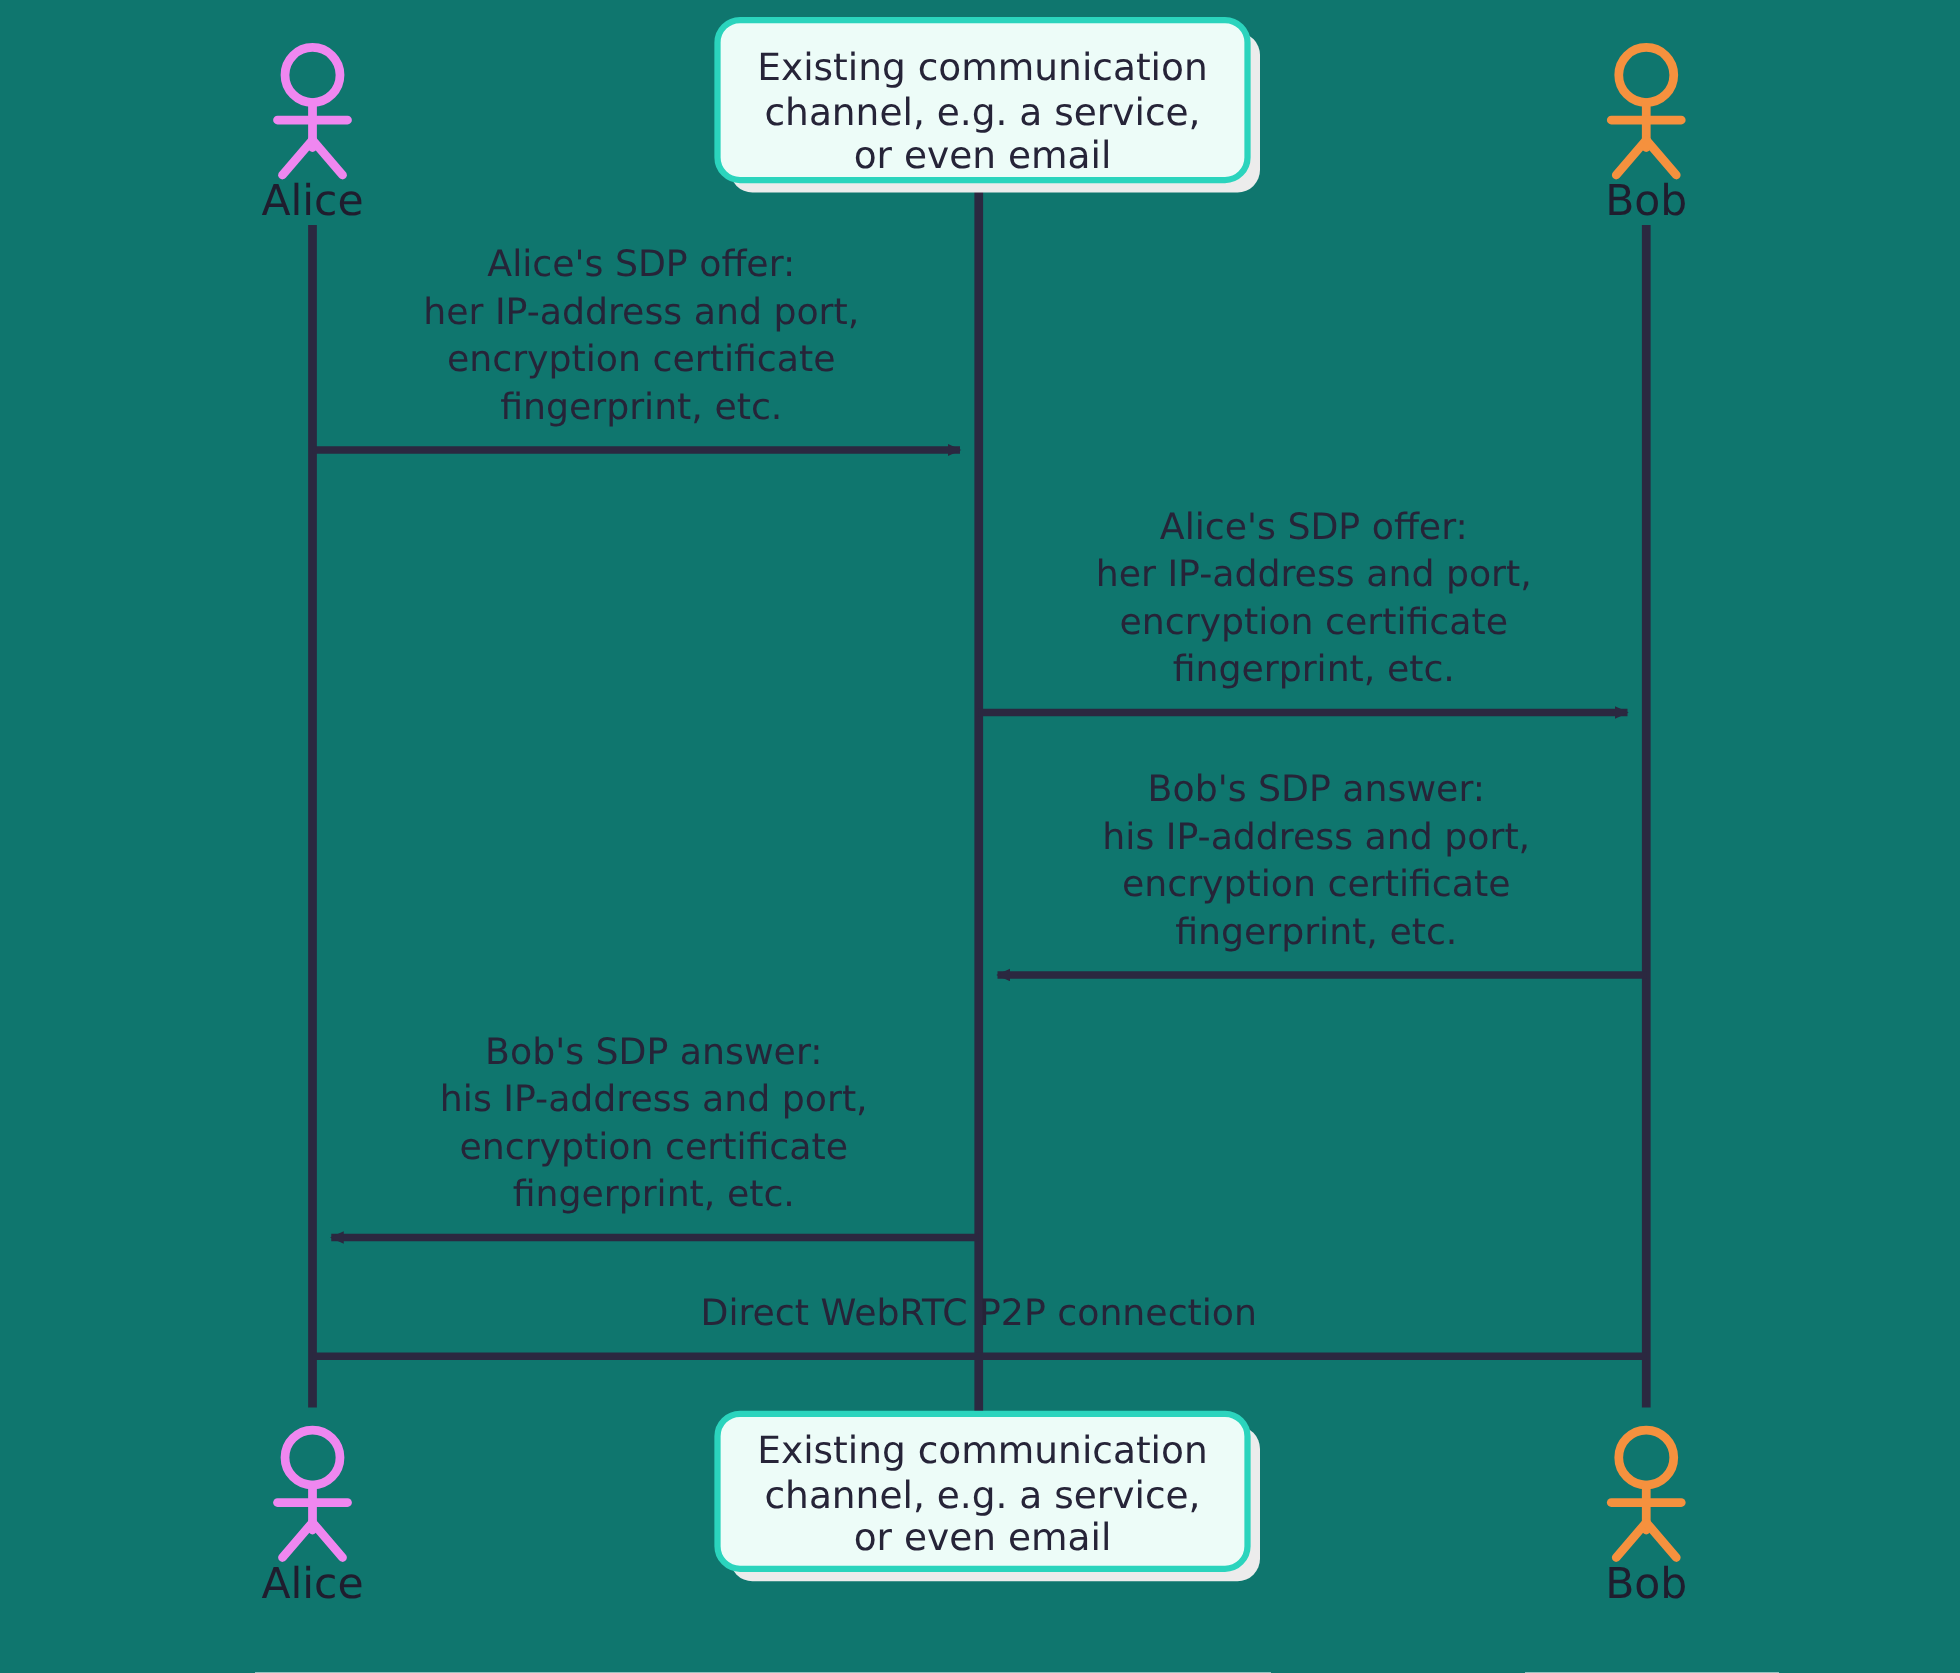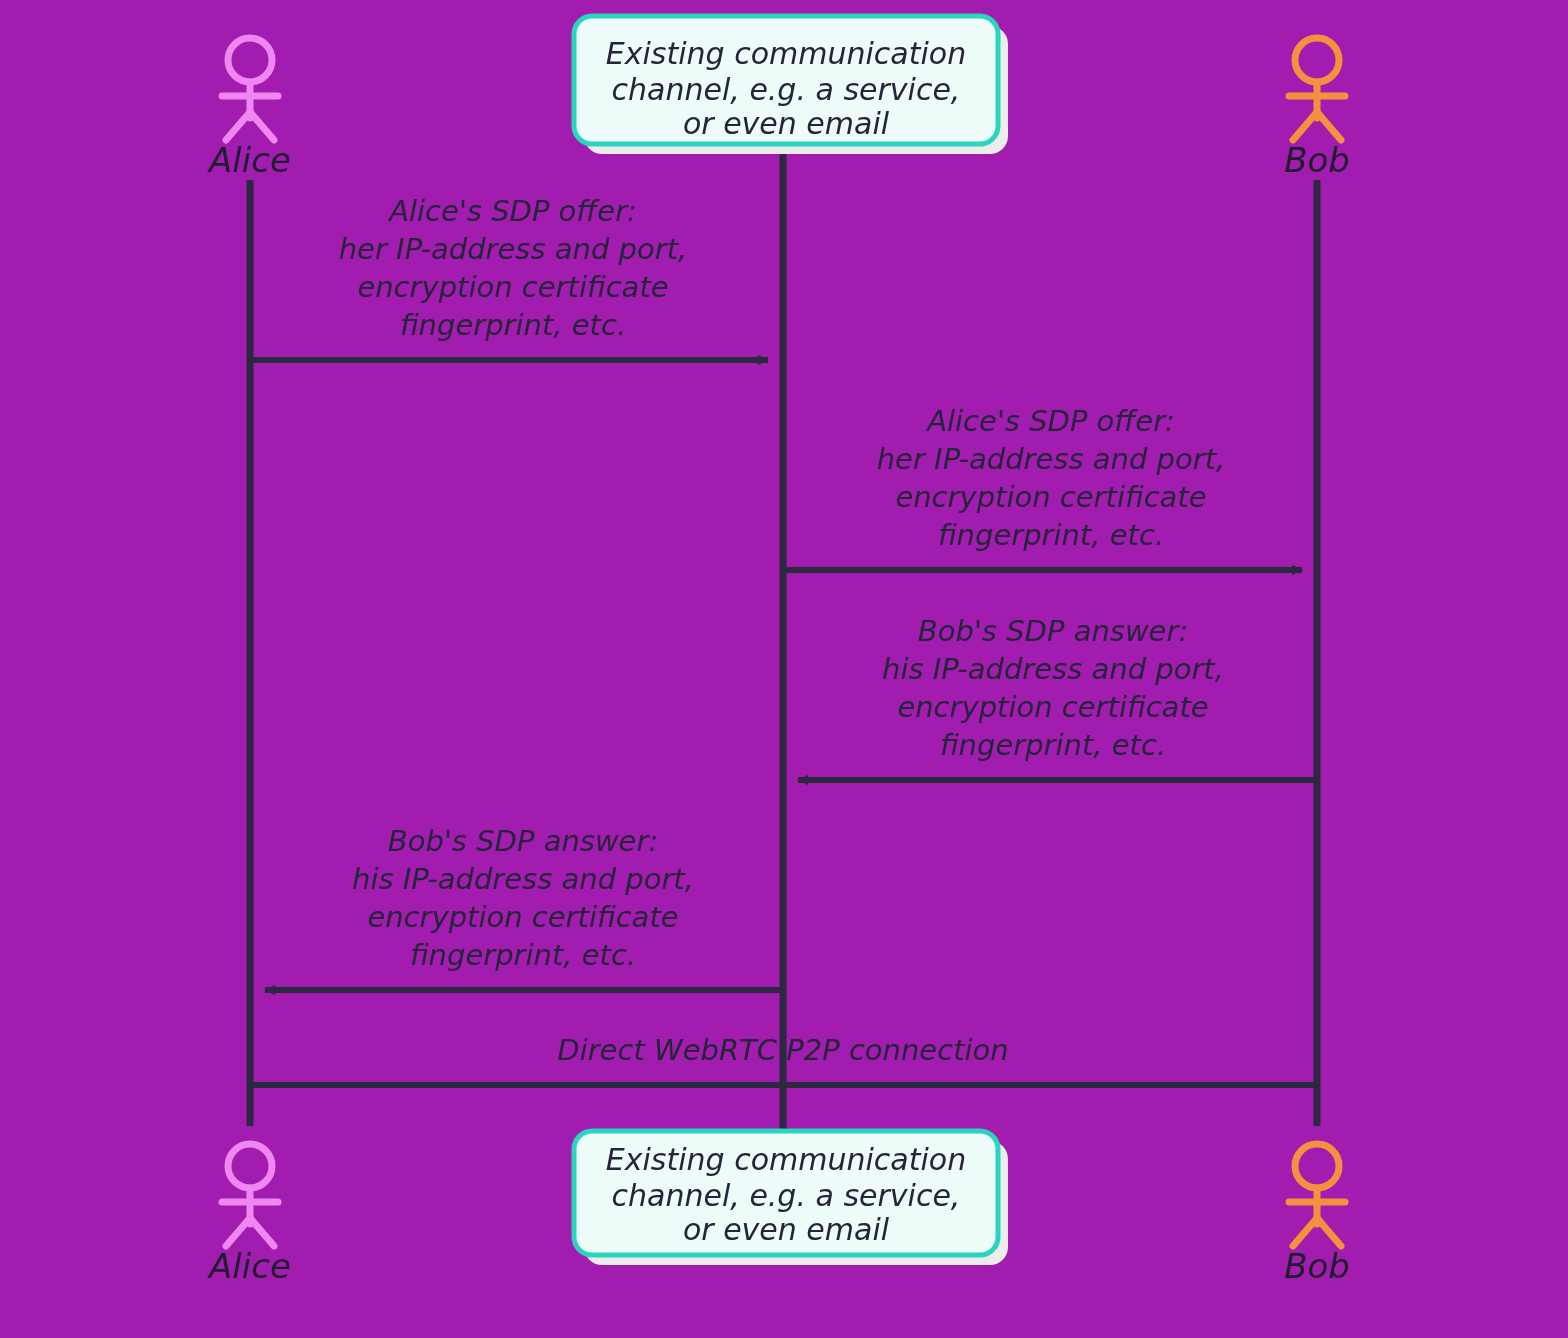--- a/index.html
+++ b/index.html
@@ -8,23 +8,22 @@
     padding: 0;
     background: #ffffff;
   }
   body {
     font-family: "DejaVu Sans", "Liberation Sans", sans-serif;
   }
   #diagram-root {
     position: relative;
     width: 1568px;
     height: 1338px;
-    background: #a21caf;
+    background: #0f766e;
     overflow: hidden;
-    font-style: italic;
   }
   svg.seq-canvas {
     position: absolute;
     left: 0;
     top: 0;
     width: 1568px;
     height: 1338px;
     display: block;
   }
   .msg-text {

